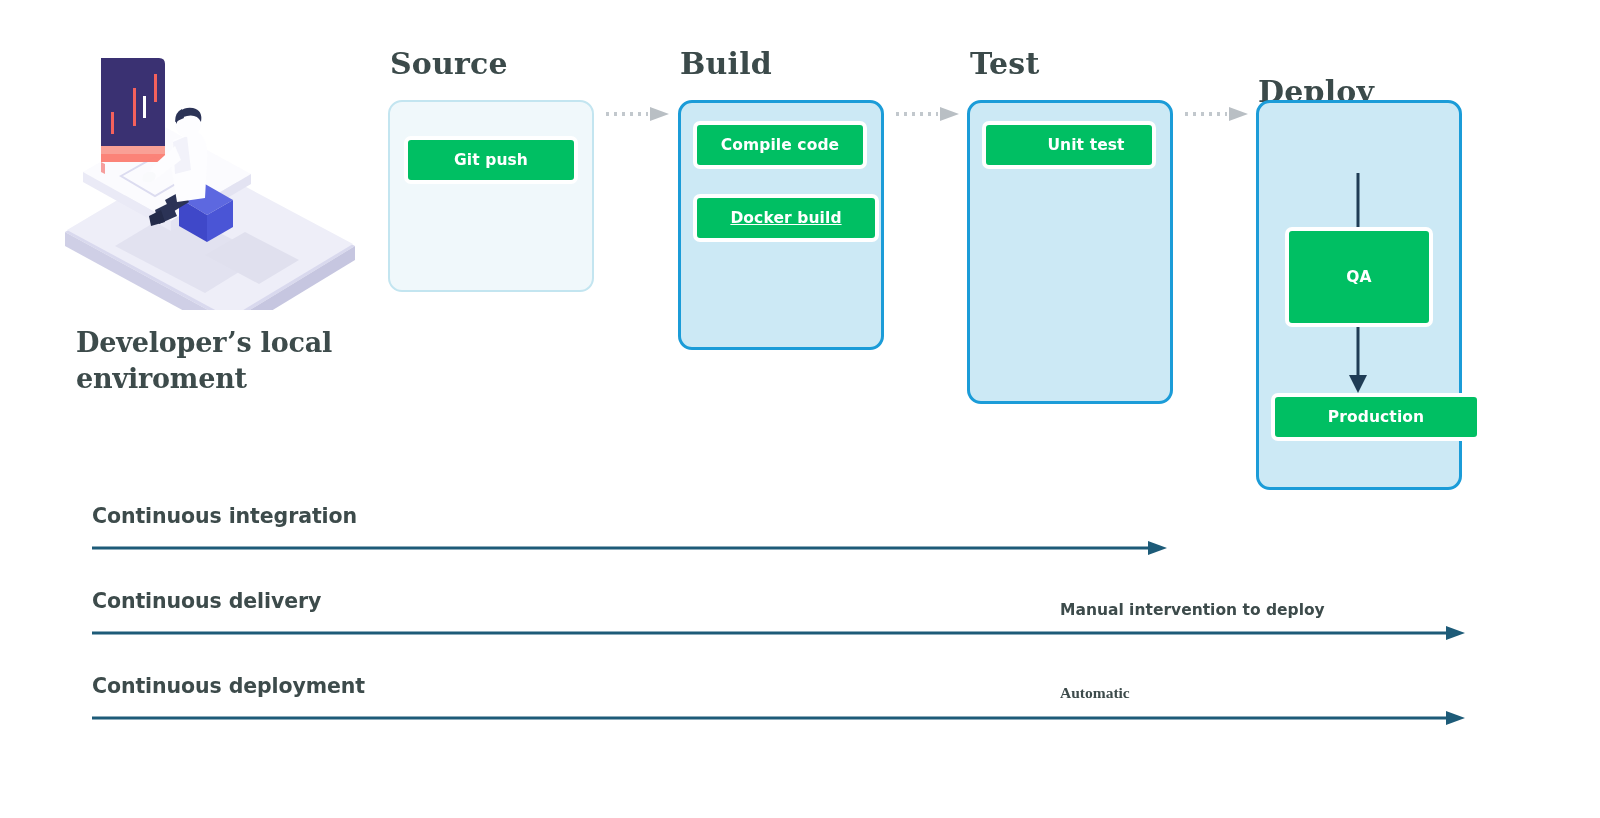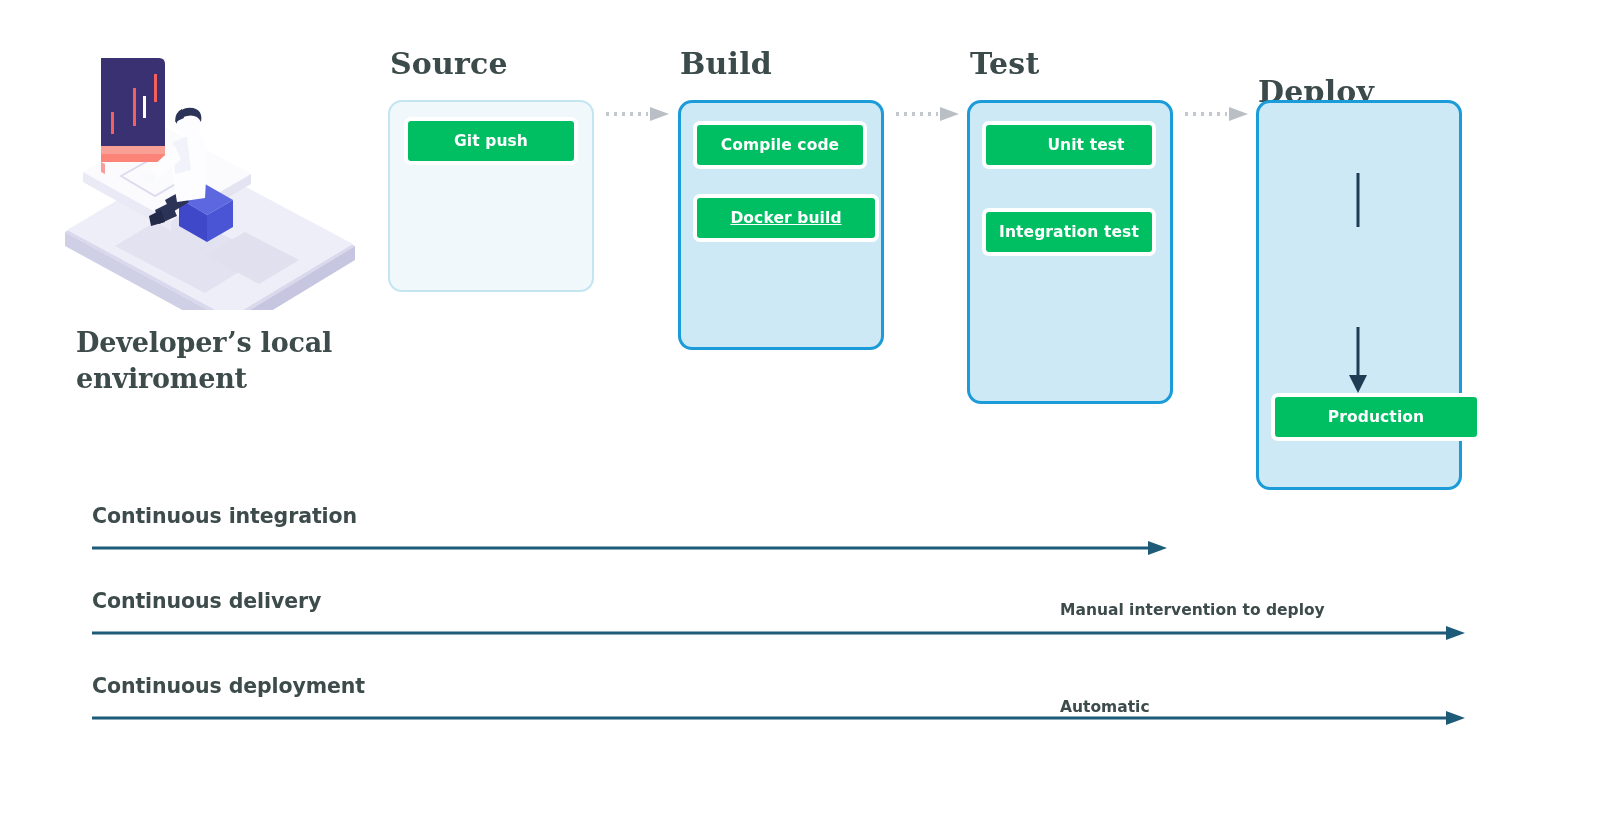--- a/index.html
+++ b/index.html
@@ -178,21 +178,21 @@
 </div>
 
 <div id="dev-caption">Developer’s local enviroment</div>
 
 <div class="stage-title" style="left:390px; width:200px;">Source</div>
 <div class="stage-title" style="left:680px; width:200px;">Build</div>
 <div class="stage-title" style="left:970px; width:200px;">Test</div>
 <div class="stage-title" style="left:1258px; width:202px;margin-top:28px;">Deploy</div>
 
 <div class="stage-box light" style="left:388px; width:206px; height:192px;">
-  <div class="chip" style="left:14px; top:15px; width:174px; height:48px;">Git push</div>
+  <div class="chip" style="left:14px; top:34px; width:174px; height:48px;">Git push</div>
 </div>
 
 <div class="connector" style="left:604px;">
   <svg width="70" height="20" viewBox="0 0 70 20">
     <line x1="2" y1="10" x2="44" y2="10" stroke="#c2c8cd" stroke-width="4" stroke-dasharray="3 5" stroke-linecap="butt"></line>
     <polygon points="46,3 65,10 46,17" fill="#b9bfc4"></polygon>
   </svg>
 </div>
 
 <div class="stage-box strong" style="left:678px; width:206px; height:250px;">
@@ -202,38 +202,38 @@
 
 <div class="connector" style="left:894px;">
   <svg width="70" height="20" viewBox="0 0 70 20">
     <line x1="2" y1="10" x2="44" y2="10" stroke="#c2c8cd" stroke-width="4" stroke-dasharray="3 5" stroke-linecap="butt"></line>
     <polygon points="46,3 65,10 46,17" fill="#b9bfc4"></polygon>
   </svg>
 </div>
 
 <div class="stage-box strong" style="left:967px; width:206px; height:304px;">
   <div class="chip" style="left:12px; top:18px; width:174px; height:48px;padding-left:34px;">Unit test</div>
-  <div class="chip" style="left:12px; top:105px; width:174px; height:48px;">Integration test</div>
 </div>
 
 <div class="connector" style="left:1183px;">
   <svg width="70" height="20" viewBox="0 0 70 20">
     <line x1="2" y1="10" x2="44" y2="10" stroke="#c2c8cd" stroke-width="4" stroke-dasharray="3 5" stroke-linecap="butt"></line>
     <polygon points="46,3 65,10 46,17" fill="#b9bfc4"></polygon>
   </svg>
 </div>
 
 <div class="stage-box strong" style="left:1256px; width:206px; height:390px;">
 
   <div class="deploy-arrow" style="left:0px; top:66px; width:206px; height:60px;">
     <svg width="206" height="60" viewBox="0 0 206 60">
       <line x1="99" y1="4" x2="99" y2="58" stroke="#1f3c55" stroke-width="3"></line>
     </svg>
   </div>
 
+  <div class="chip" style="left:26px; top:124px; width:148px; height:100px;">QA</div>
 
   <div class="deploy-arrow" style="left:0px; top:222px; width:206px; height:70px;">
     <svg width="206" height="70" viewBox="0 0 206 70">
       <line x1="99" y1="2" x2="99" y2="52" stroke="#1f3c55" stroke-width="3"></line>
       <polygon points="90,50 108,50 99,68" fill="#1f3c55"></polygon>
     </svg>
   </div>
 
   <div class="chip" style="left:12px; top:290px; width:210px; height:48px;">Production</div>
 </div>
@@ -249,19 +249,19 @@
 <div class="timeline-label" style="top:589px;">Continuous delivery</div>
 <div class="timeline-note" style="top:601px; left:1060px; width:362px;">Manual intervention to deploy</div>
 <div class="timeline-arrow" style="top:625px; width:1380px;">
   <svg width="1380" height="16" viewBox="0 0 1380 16">
     <line x1="0" y1="8" x2="1356" y2="8" stroke="#1d5b78" stroke-width="3"></line>
     <polygon points="1354,1 1373,8 1354,15" fill="#1d5b78"></polygon>
   </svg>
 </div>
 
 <div class="timeline-label" style="top:674px;">Continuous deployment</div>
-<div class="timeline-note" style="top:698px; left:1060px; width:362px;">Automatic</div>
+<div class="timeline-note" style="top:684px; left:1060px; width:362px;font-family:Liberation Serif, serif;">Automatic</div>
 <div class="timeline-arrow" style="top:710px; width:1380px;">
   <svg width="1380" height="16" viewBox="0 0 1380 16">
     <line x1="0" y1="8" x2="1356" y2="8" stroke="#1d5b78" stroke-width="3"></line>
     <polygon points="1354,1 1373,8 1354,15" fill="#1d5b78"></polygon>
   </svg>
 </div>
 
 </body></html>

